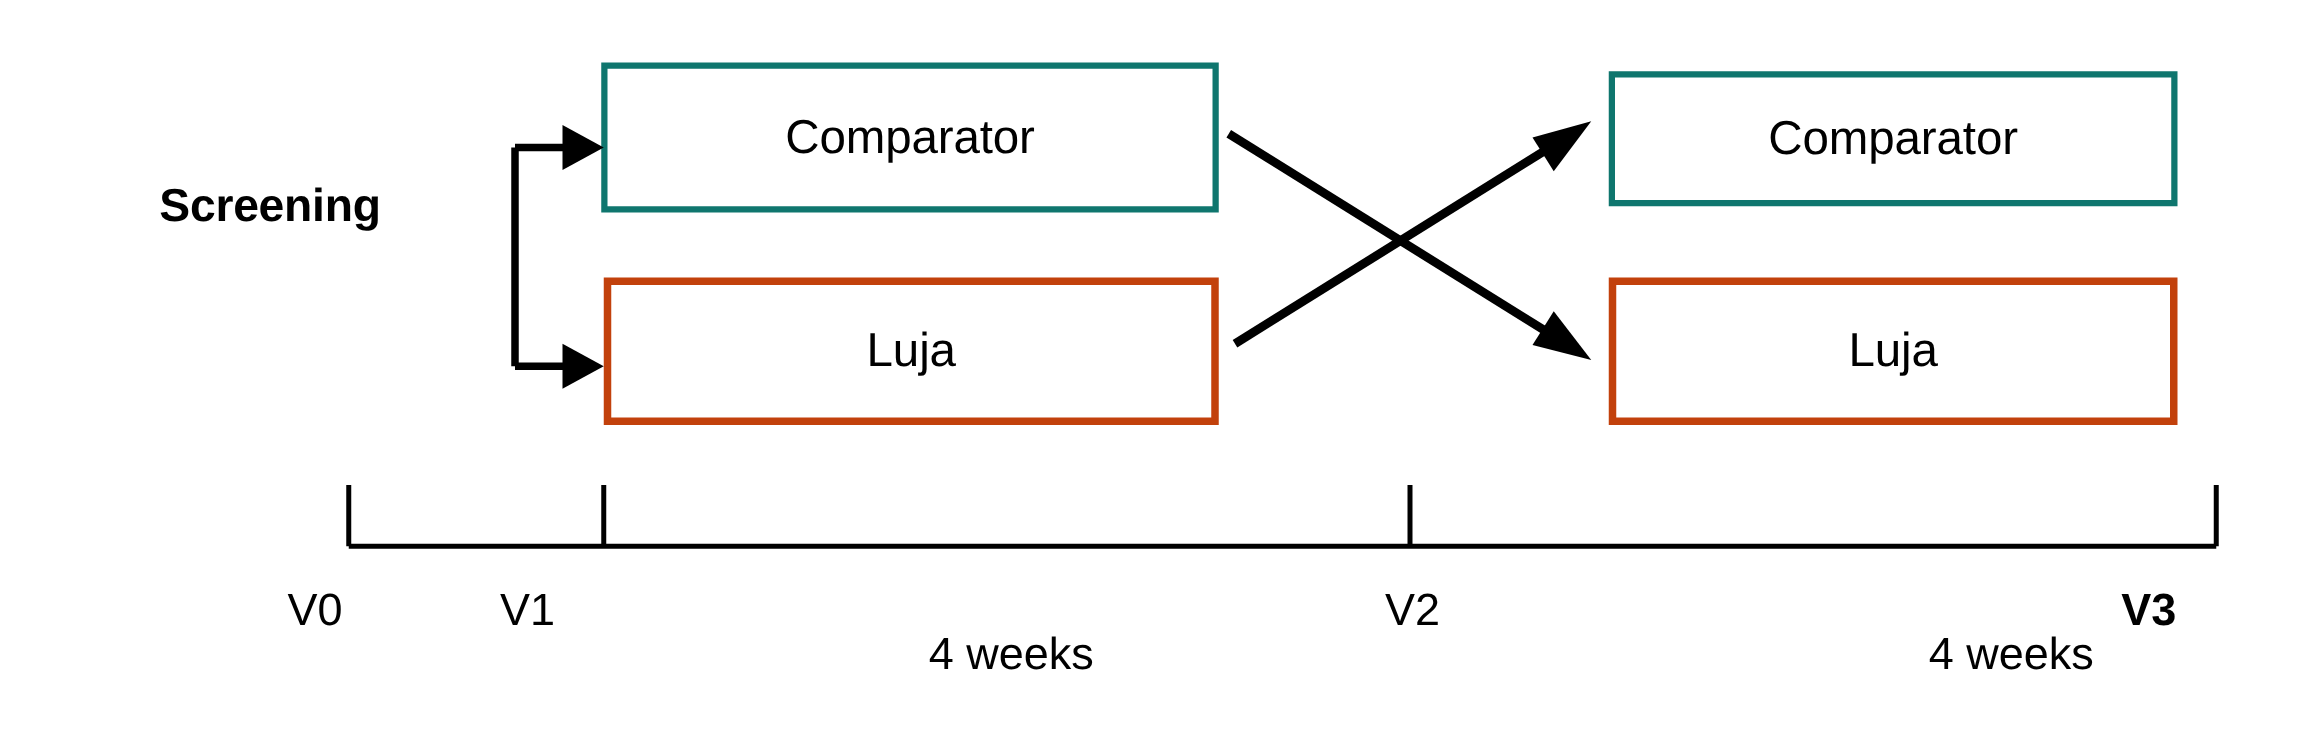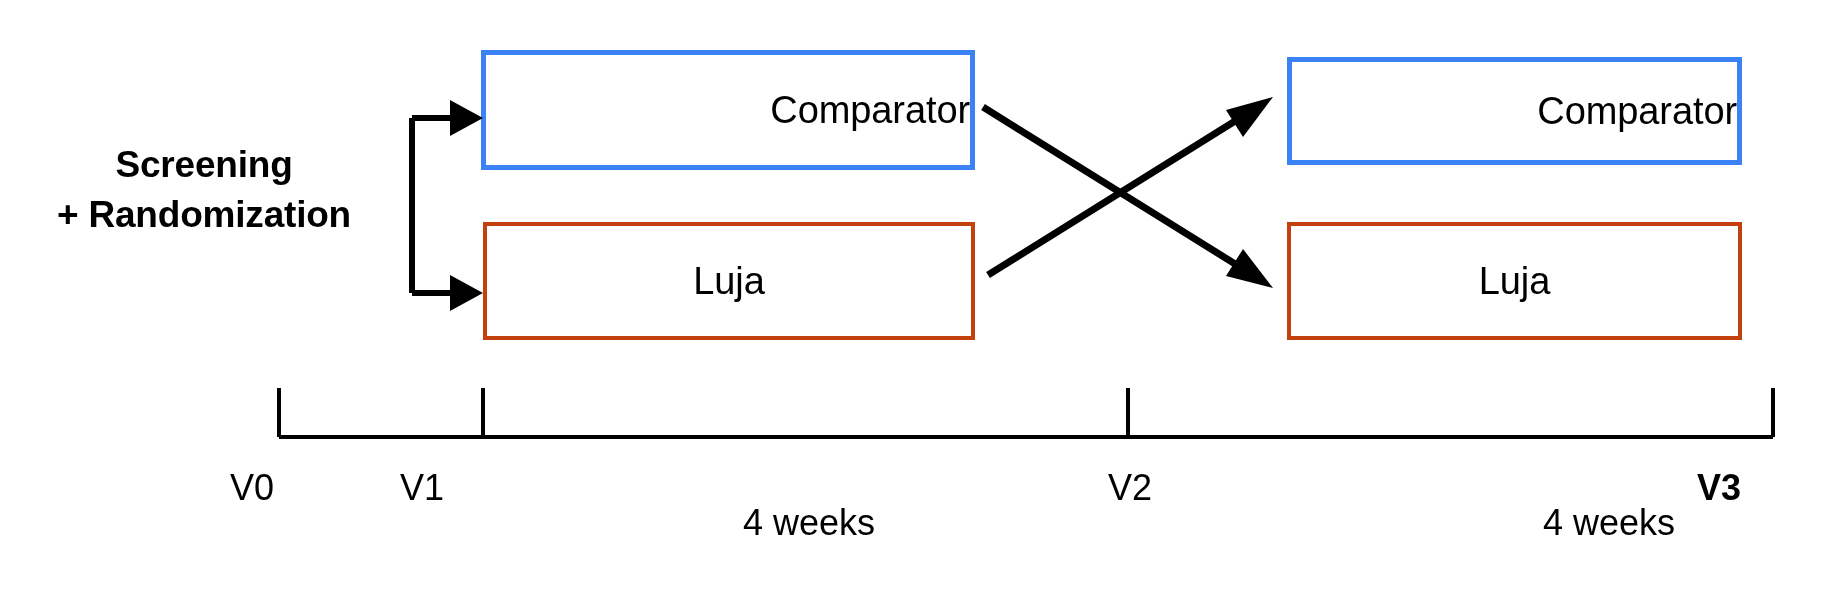--- a/index.html
+++ b/index.html
@@ -16,21 +16,21 @@
     position: relative;
     width: 1840px;
     height: 600px;
     background: #ffffff;
     overflow: hidden;
   }
 
   
   #screening-label {
     position: absolute;
-    left: 4px;
+    left: 16px;
     top: 140px;
     width: 400px;
     text-align: center;
     font-weight: bold;
     font-size: 37px;
     line-height: 1.35;
     color: #000000;
     letter-spacing: -0.2px;
   }
   #screening-label .line { display: block; white-space: nowrap; }
@@ -44,25 +44,24 @@
     align-items: center;
     justify-content: center;
   }
   .arm-box .arm-label {
     font-size: 38px;
     color: #000000;
     line-height: 1;
     letter-spacing: -0.1px;
   }
   .arm-comparator {
-    border: 5px solid #3b82f6;
-    justify-content: flex-end;
+    border: 5px solid #0f766e;
   }
   .arm-luja {
-    border: 4px solid #c2410c;
+    border: 6px solid #c2410c;
   }
 
   #box-p1-comparator { left: 481px;  top: 50px;  width: 494px; height: 120px; }
   #box-p1-luja       { left: 483px;  top: 222px; width: 492px; height: 118px; }
   #box-p2-comparator { left: 1287px; top: 57px;  width: 455px; height: 108px; }
   #box-p2-luja       { left: 1287px; top: 222px; width: 455px; height: 118px; }
 
   
   #vector-layer {
     position: absolute;
@@ -97,21 +96,20 @@
   #span-1 { left: 575px;  top: 505px; }
   #span-2 { left: 1375px; top: 505px; }
 </style>
 </head>
 <body>
 
 <div id="stage">
 
   <div id="screening-label">
     <span class="line">Screening</span>
-    <span class="line">+ Randomization</span>
   </div>
 
   <div class="arm-box arm-comparator" id="box-p1-comparator">
     <span class="arm-label">Comparator</span>
   </div>
 
   <div class="arm-box arm-luja" id="box-p1-luja">
     <span class="arm-label">Luja</span>
   </div>
 

